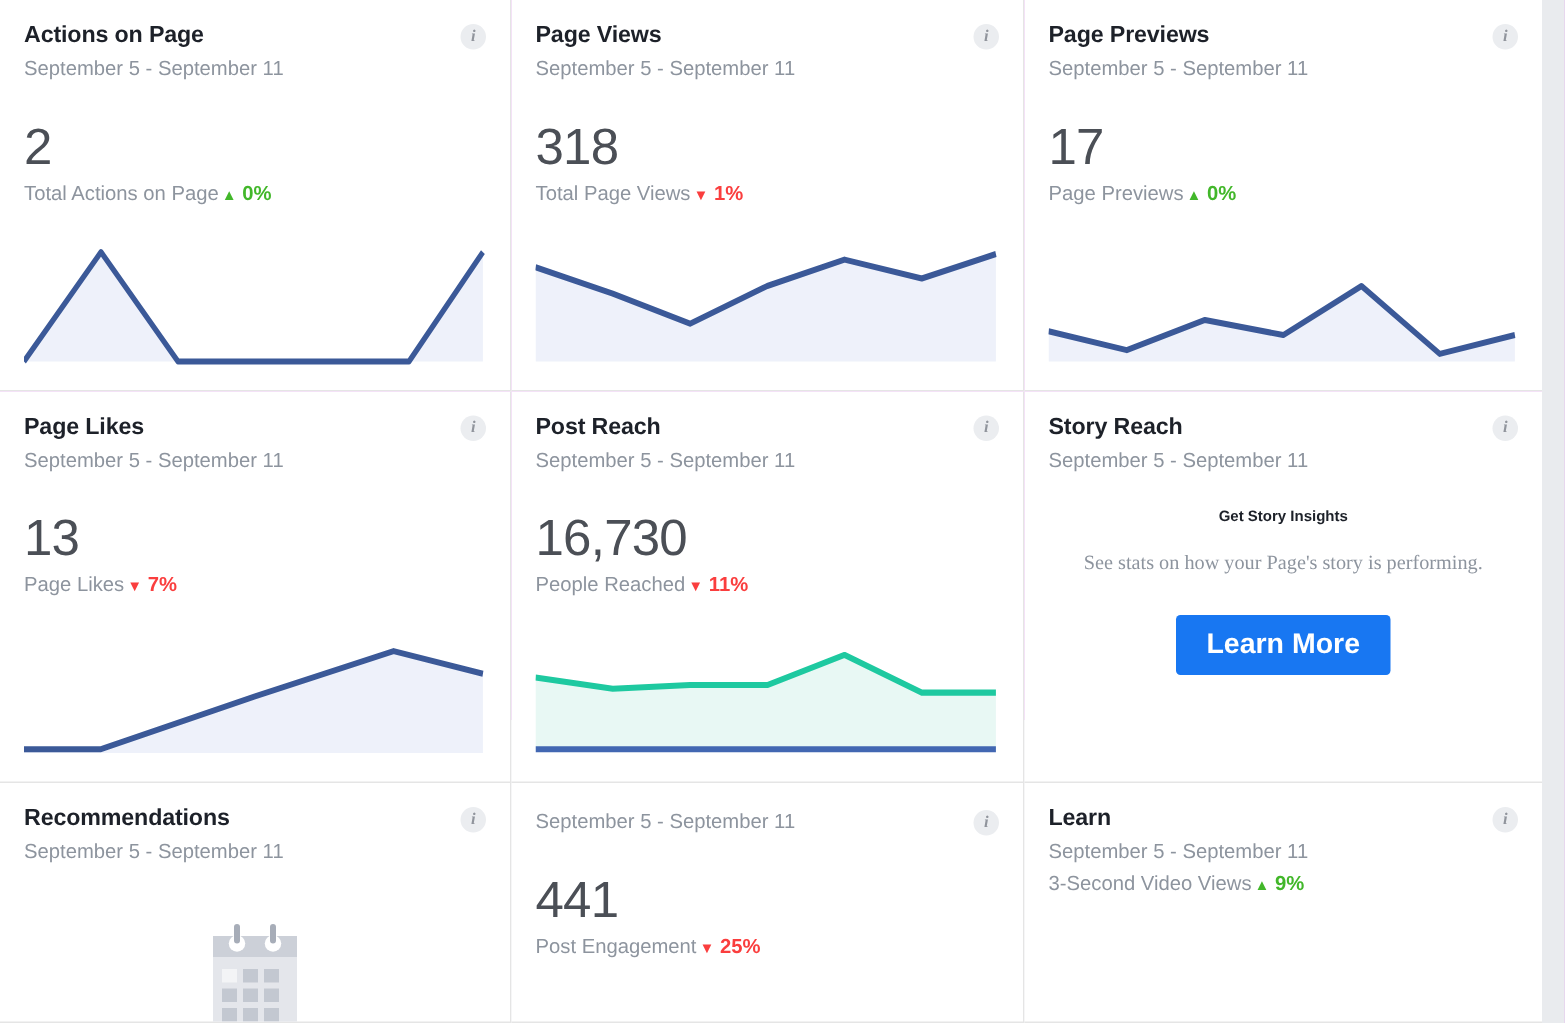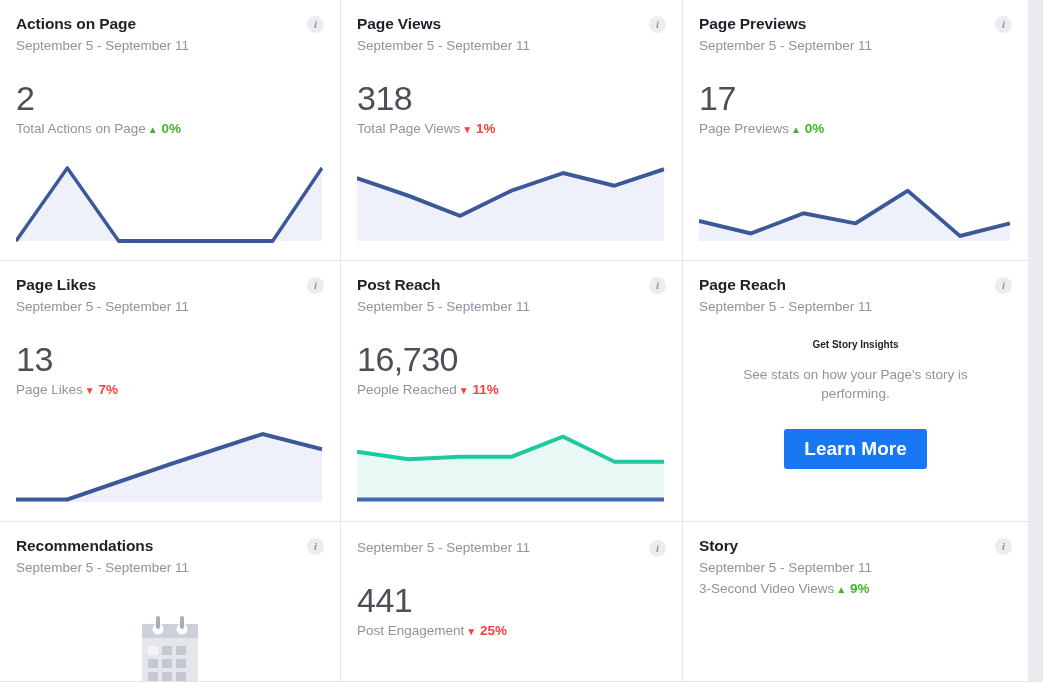--- a/index.html
+++ b/index.html
@@ -115,20 +115,21 @@
     font-size: 10px;
     font-weight: bold;
     color: #1d2129;
     line-height: 20px;
   }
   .empty-desc {
     font-size: 13.5px;
     color: #8d949e;
     line-height: 19px;
     margin-top: 10px;
+    font-family: Liberation Serif, serif;
   }
   .cta-button {
     display: inline-block;
     margin-top: 26px;
     padding: 9px 20px;
     background: #1877f2;
     color: #ffffff;
     font-size: 19px;
     font-weight: bold;
     border: none;
@@ -237,21 +238,21 @@
       <svg viewBox="0 0 300 70" preserveAspectRatio="none">
         <polygon points="0,26 50,32 100,30 150,30 200,14 250,34 298,34 298,64 0,64" fill="#e8f8f4"></polygon>
         <polyline points="0,26 50,32 100,30 150,30 200,14 250,34 298,34" fill="none" stroke="#1ec9a0" stroke-width="3.2" stroke-linejoin="round"></polyline>
         <line x1="0" y1="64" x2="298" y2="64" stroke="#4267b2" stroke-width="3.2"></line>
       </svg>
     </div>
   </div>
 
   <div class="card">
     <div class="card-head">
-      <div class="card-title">Page Reach</div>
+      <div class="card-title">Story Reach</div>
       <div class="card-daterange">September 5 - September 11</div>
       <div class="info-icon">i</div>
     </div>
     <div class="empty-state">
       <div class="empty-title">Get Story Insights</div>
       <div class="empty-desc">See stats on how your Page's story is performing.</div>
       <button class="cta-button">Learn More</button>
     </div>
   </div>
 
@@ -288,21 +289,21 @@
       <div class="info-icon">i</div>
     </div>
     <div class="metric-value">441</div>
     <div class="metric-sub">
       <span>Post Engagement</span><span class="delta down"><span class="arrow">▼</span> <span>25%</span></span>
     </div>
   </div>
 
   <div class="card">
     <div class="card-head">
-      <div class="card-title">Story</div>
+      <div class="card-title">Learn</div>
       <div class="card-daterange">September 5 - September 11</div>
       <div class="info-icon">i</div>
     </div>
     <div class="metric-sub">
       <span>3-Second Video Views</span><span class="delta up"><span class="arrow">▲</span> <span>9%</span></span>
     </div>
   </div>
 
 </div>
 

